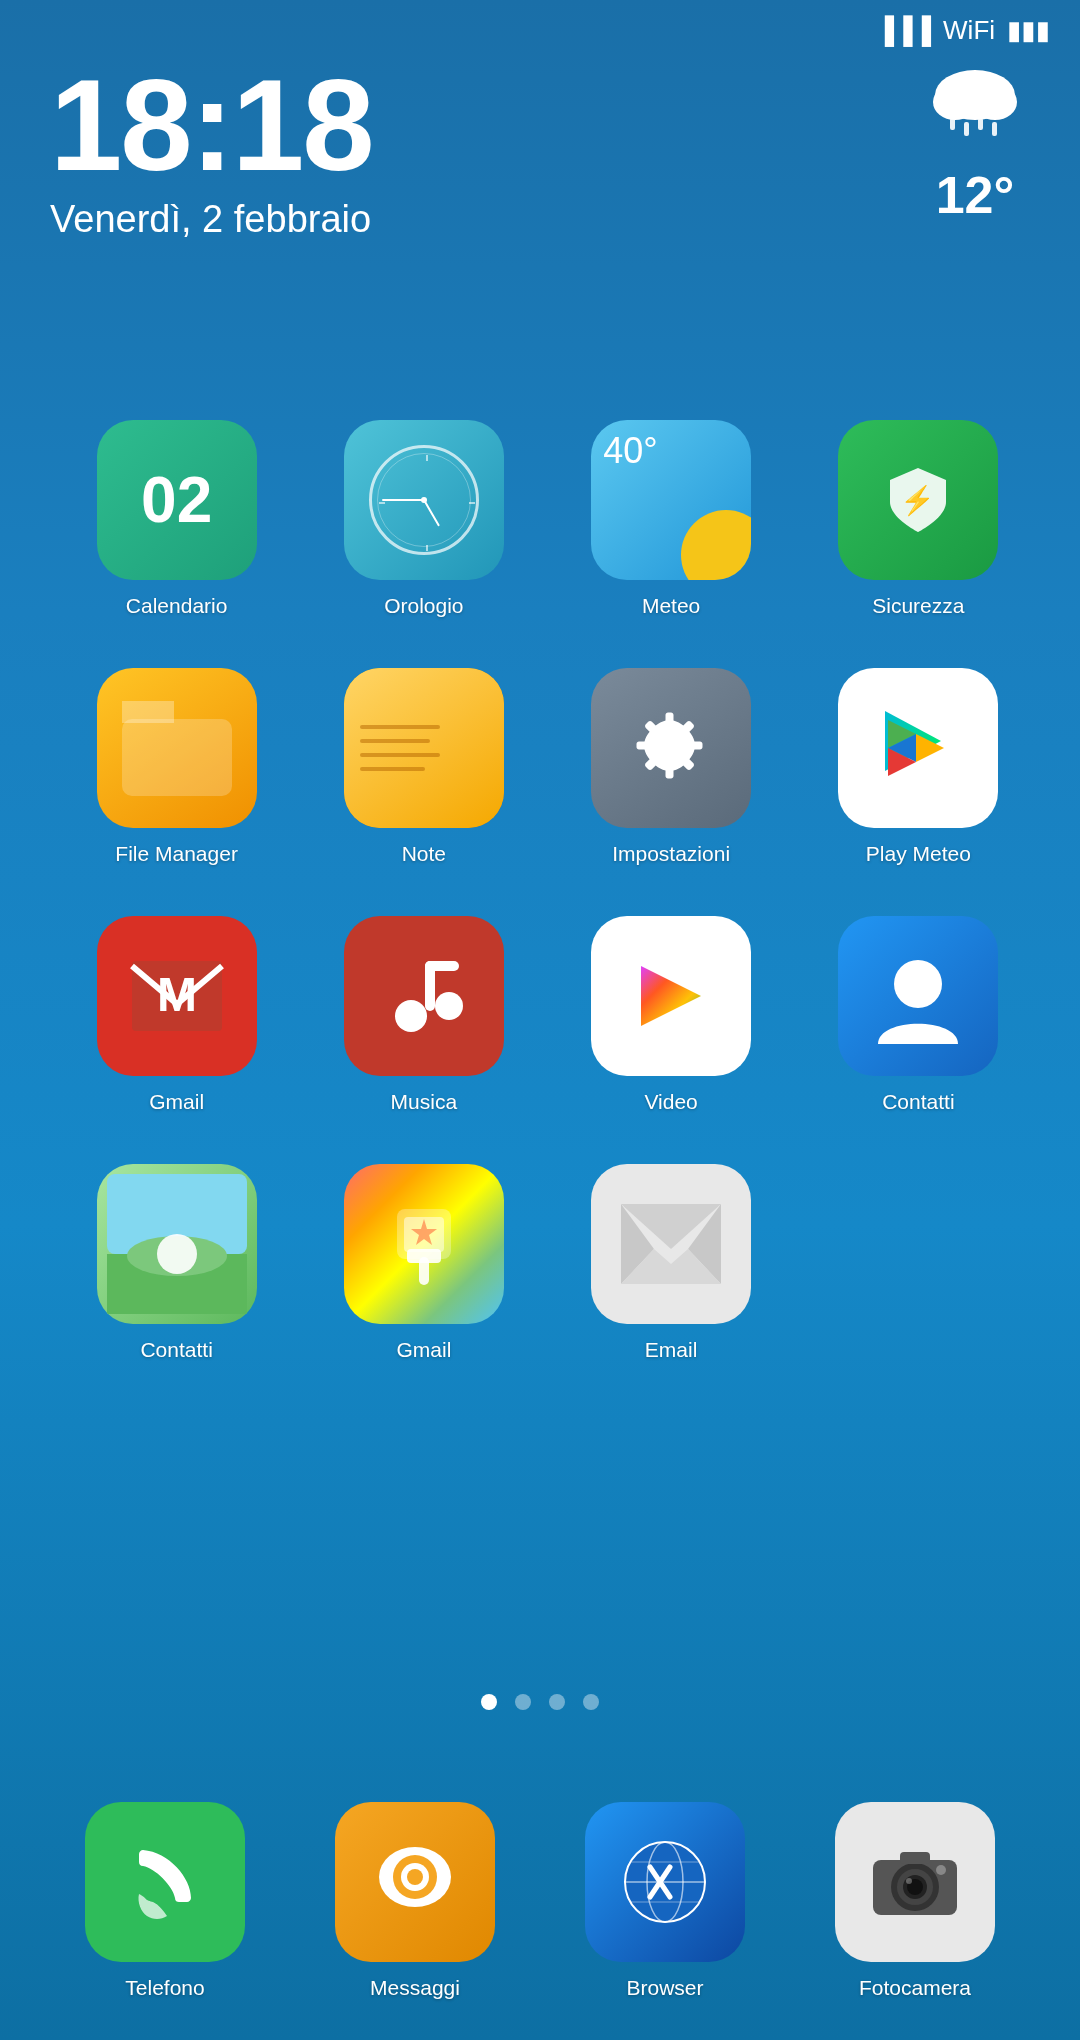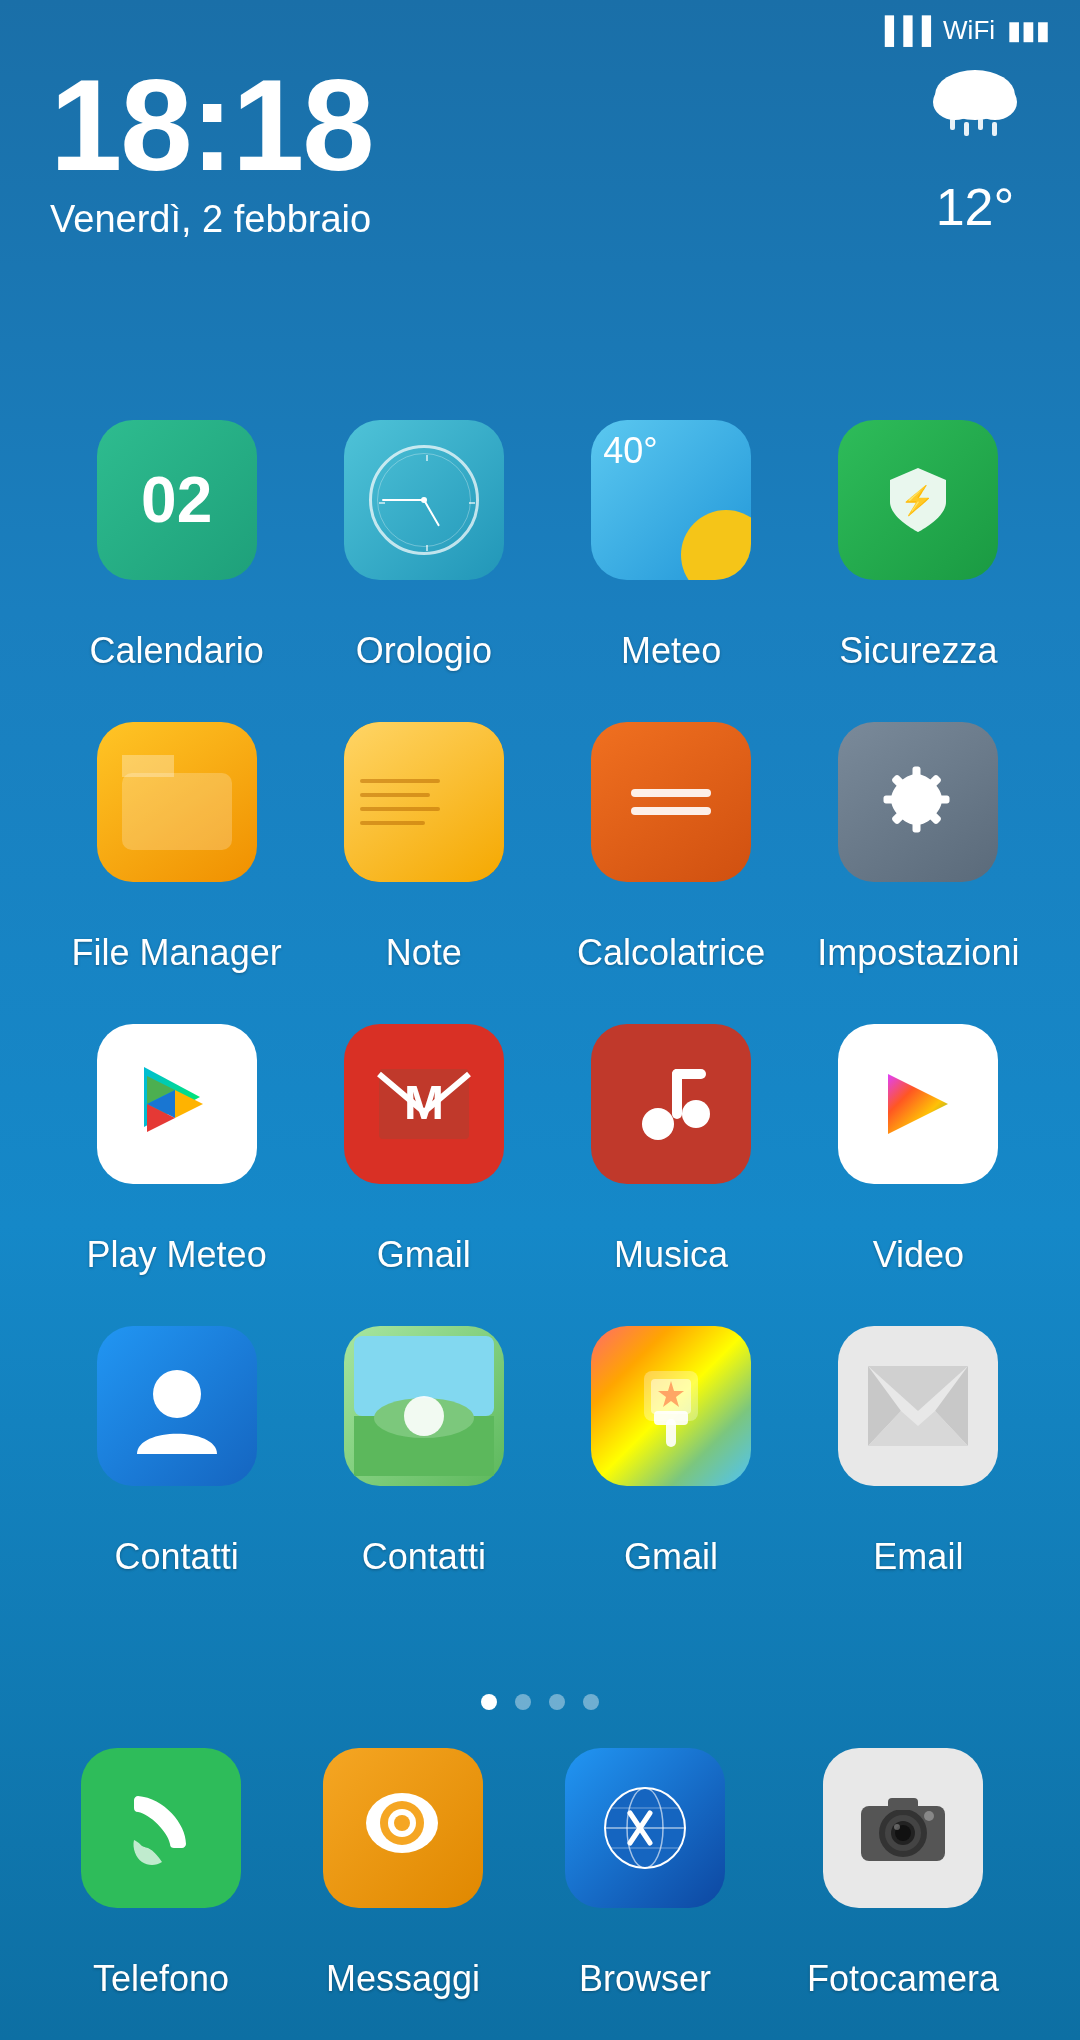--- a/index.html
+++ b/index.html
@@ -50,22 +50,22 @@
 
     
     .weather-section {
       position: absolute;
       top: 60px;
       right: 50px;
       text-align: center;
     }
     .weather-temp {
       font-size: 52px;
-      font-weight: 400;
-      margin-top: 23px;
+      font-weight: 700;
+      margin-top: 11px;
     }
 
     
     .app-grid {
       position: absolute;
       top: 420px;
       left: 15px;
       right: 0;
       padding: 0 52px;
       display: grid;
@@ -86,26 +86,25 @@
       height: 160px;
       border-radius: 36px;
       display: flex;
       align-items: center;
       justify-content: center;
       overflow: hidden;
       position: relative;
     }
 
     .app-label {
-      font-size: 36px;
+      font-size: 21px;
       font-weight: 400;
       color: white;
       text-align: center;
       text-shadow: 0 1px 3px rgba(0,0,0,0.3);
-      margin-top: 36px;
     }
 
     
     .page-indicators {
       position: absolute;
       bottom: 330px;
       left: 0; right: 0;
       display: flex;
       justify-content: center;
       gap: 18px;
@@ -452,29 +451,20 @@
           <div class="note-line"></div>
           <div class="note-line"></div>
           <div class="note-line"></div>
           <div class="note-line"></div>
         </div>
       </div>
     </div>
     <span class="app-label">Note</span>
   </div>
 
-  <div class="app-item">
-    <div class="app-icon icon-calcolatrice">
-      <div class="calc-lines">
-        <div class="calc-line"></div>
-        <div class="calc-line"></div>
-      </div>
-    </div>
-    <span class="app-label">Calcolatrice</span>
-  </div>
 
   <div class="app-item">
     <div class="app-icon icon-impostazioni">
       <svg class="gear-svg" viewBox="0 0 90 90">
         <path d="M45 28 C35.6 28 28 35.6 28 45 C28 54.4 35.6 62 45 62 C54.4 62 62 54.4 62 45 C62 35.6 54.4 28 45 28Z M45 55 C39.5 55 35 50.5 35 45 C35 39.5 39.5 35 45 35 C50.5 35 55 39.5 55 45 C55 50.5 50.5 55 45 55Z"></path>
         <path d="M74 38.5 L68.5 38.5 C67.5 34.8 65.8 31.5 63.4 28.7 L67.2 24.9 C68.2 23.9 68.2 22.2 67.2 21.2 L64.8 18.8 C63.8 17.8 62.1 17.8 61.1 18.8 L57.3 22.6 C54.5 20.2 51.2 18.5 47.5 17.5 L47.5 12 C47.5 10.6 46.4 9.5 45 9.5 L42 9.5 C40.6 9.5 39.5 10.6 39.5 12 L39.5 17.5 C35.8 18.5 32.5 20.2 29.7 22.6 L25.9 18.8 C24.9 17.8 23.2 17.8 22.2 18.8 L19.8 21.2 C18.8 22.2 18.8 23.9 19.8 24.9 L23.6 28.7 C21.2 31.5 19.5 34.8 18.5 38.5 L13 38.5 C11.6 38.5 10.5 39.6 10.5 41 L10.5 44 C10.5 45.4 11.6 46.5 13 46.5 L18.5 46.5 C19.5 50.2 21.2 53.5 23.6 56.3 L19.8 60.1 C18.8 61.1 18.8 62.8 19.8 63.8 L22.2 66.2 C23.2 67.2 24.9 67.2 25.9 66.2 L29.7 62.4 C32.5 64.8 35.8 66.5 39.5 67.5 L39.5 73 C39.5 74.4 40.6 75.5 42 75.5 L45 75.5 C46.4 75.5 47.5 74.4 47.5 73 L47.5 67.5 C51.2 66.5 54.5 64.8 57.3 62.4 L61.1 66.2 C62.1 67.2 63.8 67.2 64.8 66.2 L67.2 63.8 C68.2 62.8 68.2 61.1 67.2 60.1 L63.4 56.3 C65.8 53.5 67.5 50.2 68.5 46.5 L74 46.5 C75.4 46.5 76.5 45.4 76.5 44 L76.5 41 C76.5 39.6 75.4 38.5 74 38.5Z"></path>
       </svg>
     </div>
     <span class="app-label">Impostazioni</span>
   </div>

